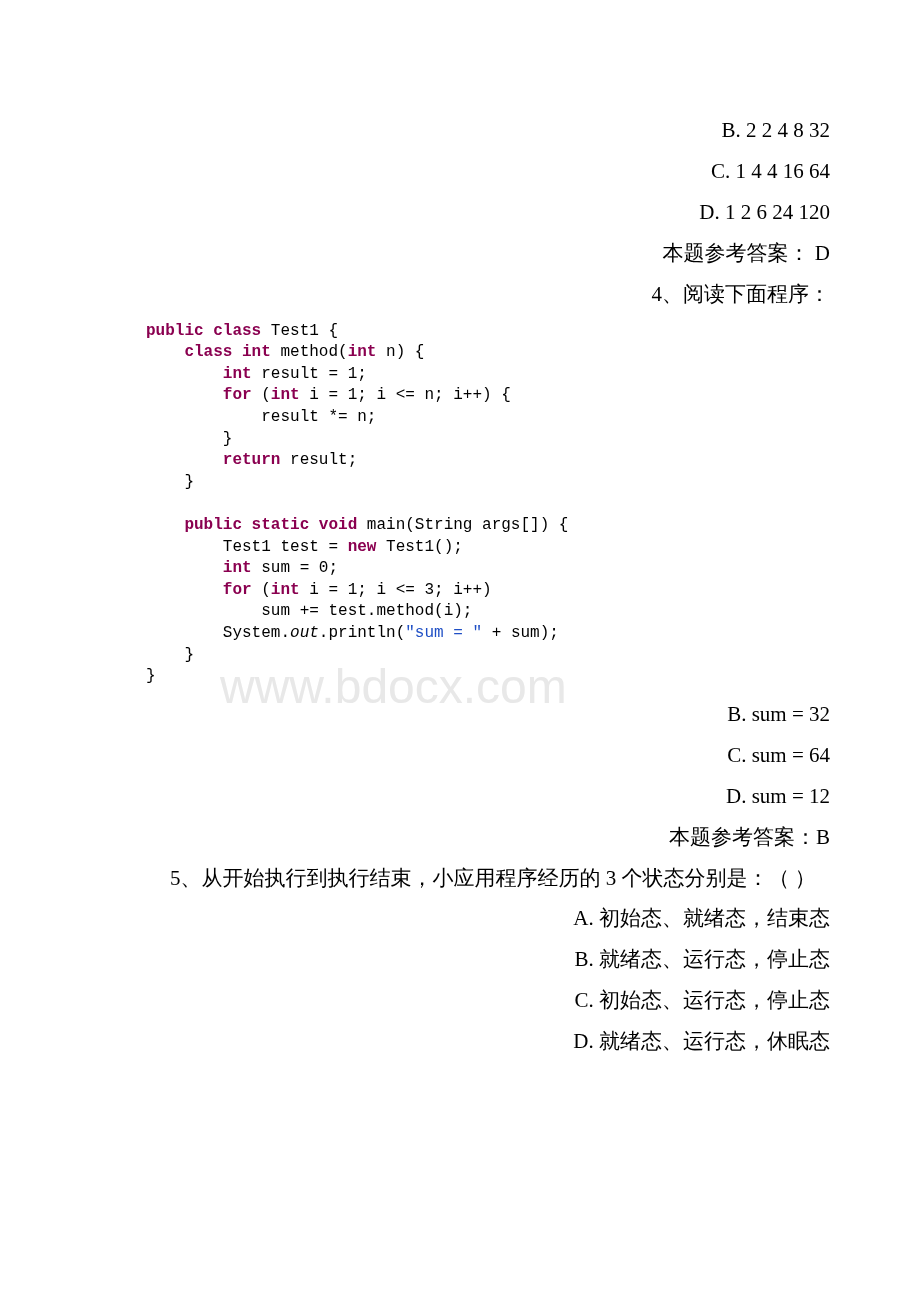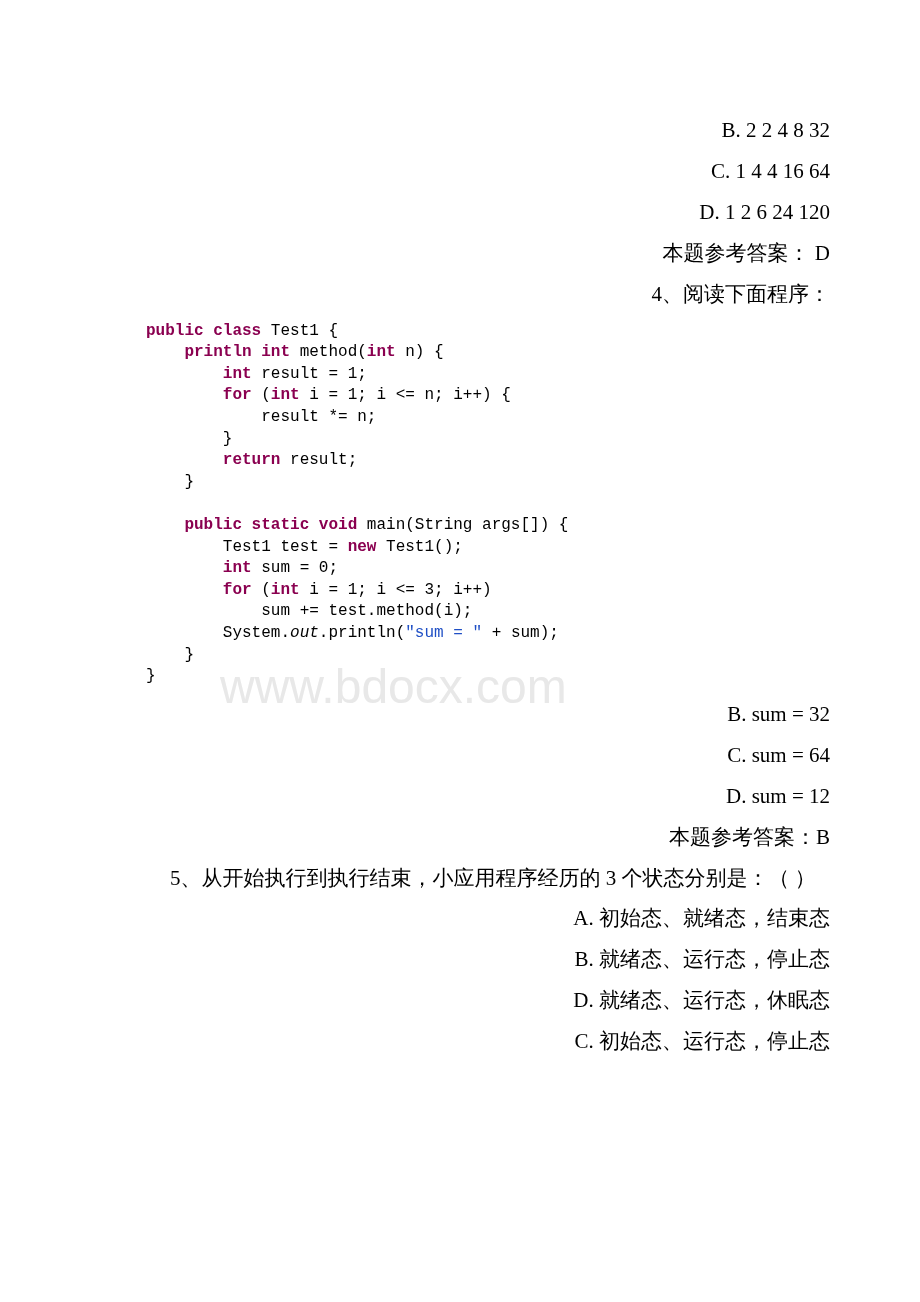--- a/index.html
+++ b/index.html
@@ -58,21 +58,21 @@
 
 <div class="page content">
 
   <p class="text-line indent"> B. 2 2 4 8 32</p>
   <p class="text-line indent"> C. 1 4 4 16 64</p>
   <p class="text-line indent"> D. 1 2 6 24 120</p>
   <p class="text-line indent">本题参考答案： D</p>
   <p class="text-line indent">4、阅读下面程序：</p>
 
   <div class="code-block"><span class="kw">public class</span><span> Test1 {</span>
-<span class="kw">    println int</span><span> method(</span><span class="kw">int</span><span> n) {</span>
+<span class="kw">    class int</span><span> method(</span><span class="kw">int</span><span> n) {</span>
 <span class="kw">        int</span><span> result = 1;</span>
 <span class="kw">        for</span><span> (</span><span class="kw">int</span><span> i = 1; i &lt;= n; i++) {</span>
 <span>            result *= n;</span>
 <span>        }</span>
 <span class="kw">        return</span><span> result;</span>
 <span>    }</span>
 <span></span>
 <span class="kw">    public static void</span><span> main(String args[]) {</span>
 <span>        Test1 test = </span><span class="kw">new</span><span> Test1();</span>
 <span class="kw">        int</span><span> sum = 0;</span>
@@ -83,16 +83,16 @@
 <span>}</span></div>
 
   <p class="text-line indent"> B. sum = 32</p>
   <p class="text-line indent"> C. sum = 64</p>
   <p class="text-line indent"> D. sum = 12</p>
   <p class="text-line indent">本题参考答案：B</p>
 
   <p class="text-line" style="text-indent:1.9em;">5、从开始执行到执行结束，小应用程序经历的 3 个状态分别是：（ ）</p>
   <p class="text-line indent"> A. 初始态、就绪态，结束态</p>
   <p class="text-line indent"> B. 就绪态、运行态，停止态</p>
+  <p class="text-line indent"> C. 初始态、运行态，停止态</p>
   <p class="text-line indent"> D. 就绪态、运行态，休眠态</p>
-  <p class="text-line indent"> C. 初始态、运行态，停止态</p>
 
 </div>
 
 </body></html>

